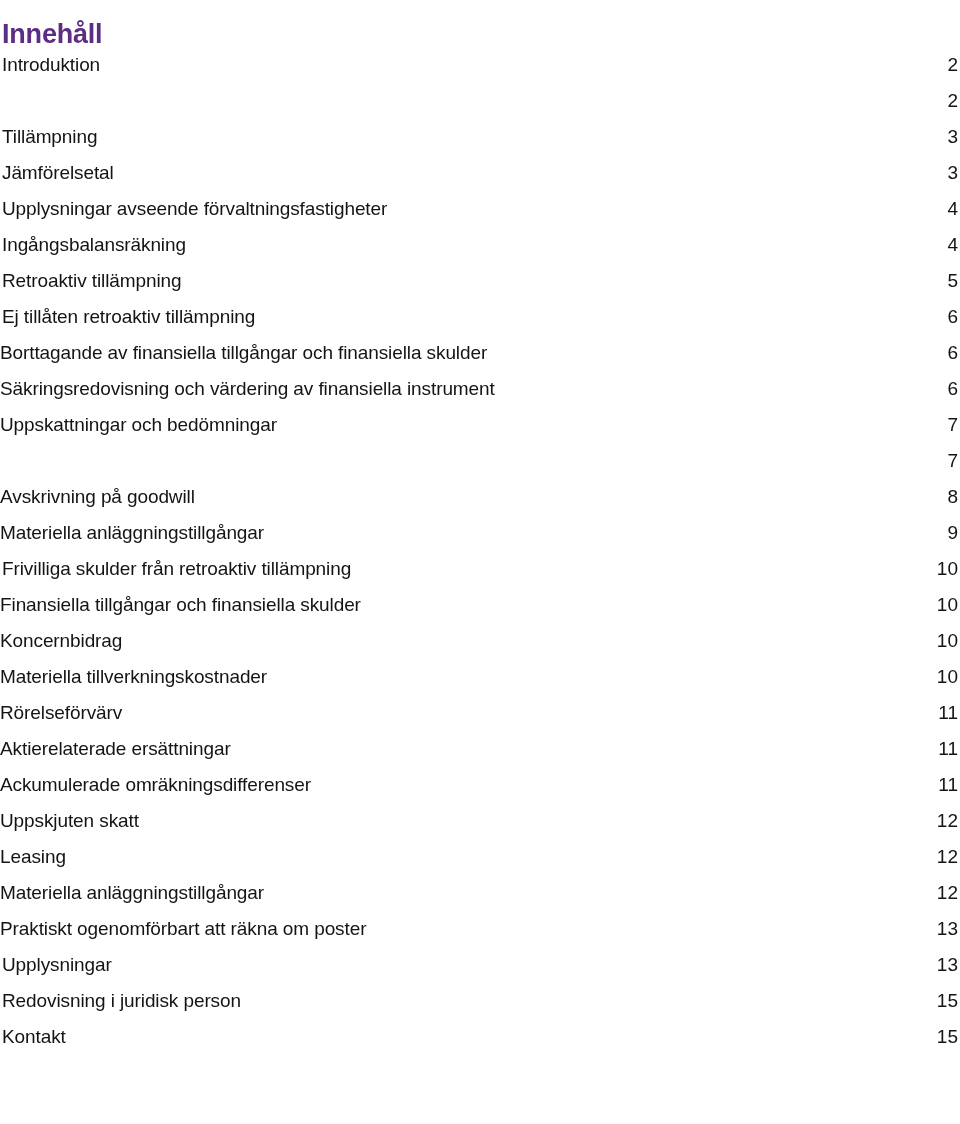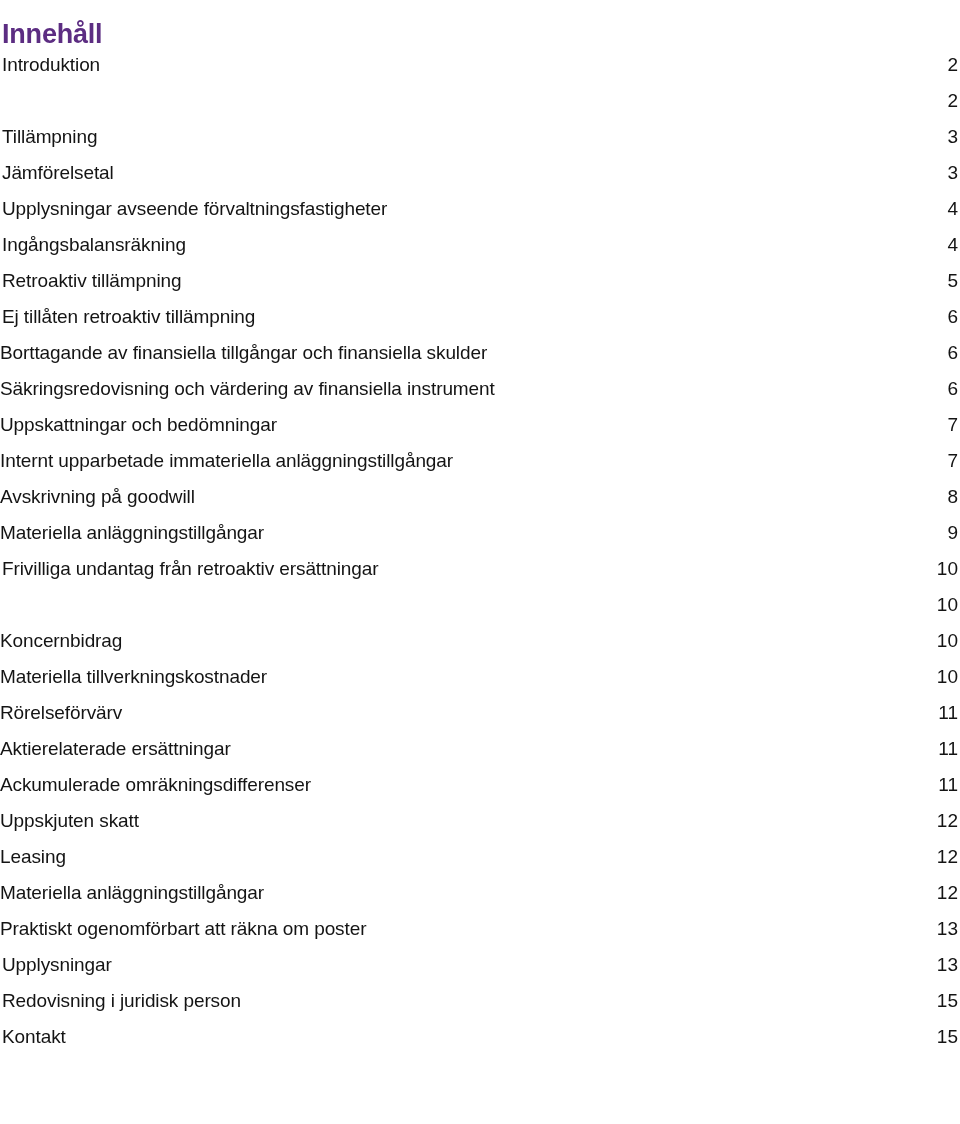--- a/index.html
+++ b/index.html
@@ -128,40 +128,40 @@
         <span class="toc-label">Säkringsredovisning och värdering av finansiella instrument</span>
         <span class="toc-fill"></span>
         <span class="toc-page">6</span>
       </div>
       <div class="toc-row lvl-2">
         <span class="toc-label">Uppskattningar och bedömningar</span>
         <span class="toc-fill"></span>
         <span class="toc-page">7</span>
       </div>
       <div class="toc-row lvl-2">
-        <span class="toc-label">Internt upparbetade immateriella anläggningstillgångar</span>
         <span class="toc-fill"></span>
         <span class="toc-page">7</span>
       </div>
       <div class="toc-row lvl-2">
         <span class="toc-label">Avskrivning på goodwill</span>
         <span class="toc-fill"></span>
         <span class="toc-page">8</span>
       </div>
       <div class="toc-row lvl-2">
         <span class="toc-label">Materiella anläggningstillgångar</span>
         <span class="toc-fill"></span>
         <span class="toc-page">9</span>
       </div>
       <div class="toc-row lvl-1">
-        <span class="toc-label">Frivilliga undantag från retroaktiv ersättningar</span>
-        <span class="toc-fill"></span>
-        <span class="toc-page">10</span>
-      </div>
-      <div class="toc-row lvl-2">
+        <span class="toc-label">Frivilliga skulder från retroaktiv tillämpning</span>
+        <span class="toc-fill"></span>
+        <span class="toc-page">10</span>
+      </div>
+      <div class="toc-row lvl-2">
+        <span class="toc-label">Finansiella tillgångar och finansiella skulder</span>
         <span class="toc-fill"></span>
         <span class="toc-page">10</span>
       </div>
       <div class="toc-row lvl-2">
         <span class="toc-label">Koncernbidrag</span>
         <span class="toc-fill"></span>
         <span class="toc-page">10</span>
       </div>
       <div class="toc-row lvl-2">
         <span class="toc-label">Materiella tillverkningskostnader</span>

